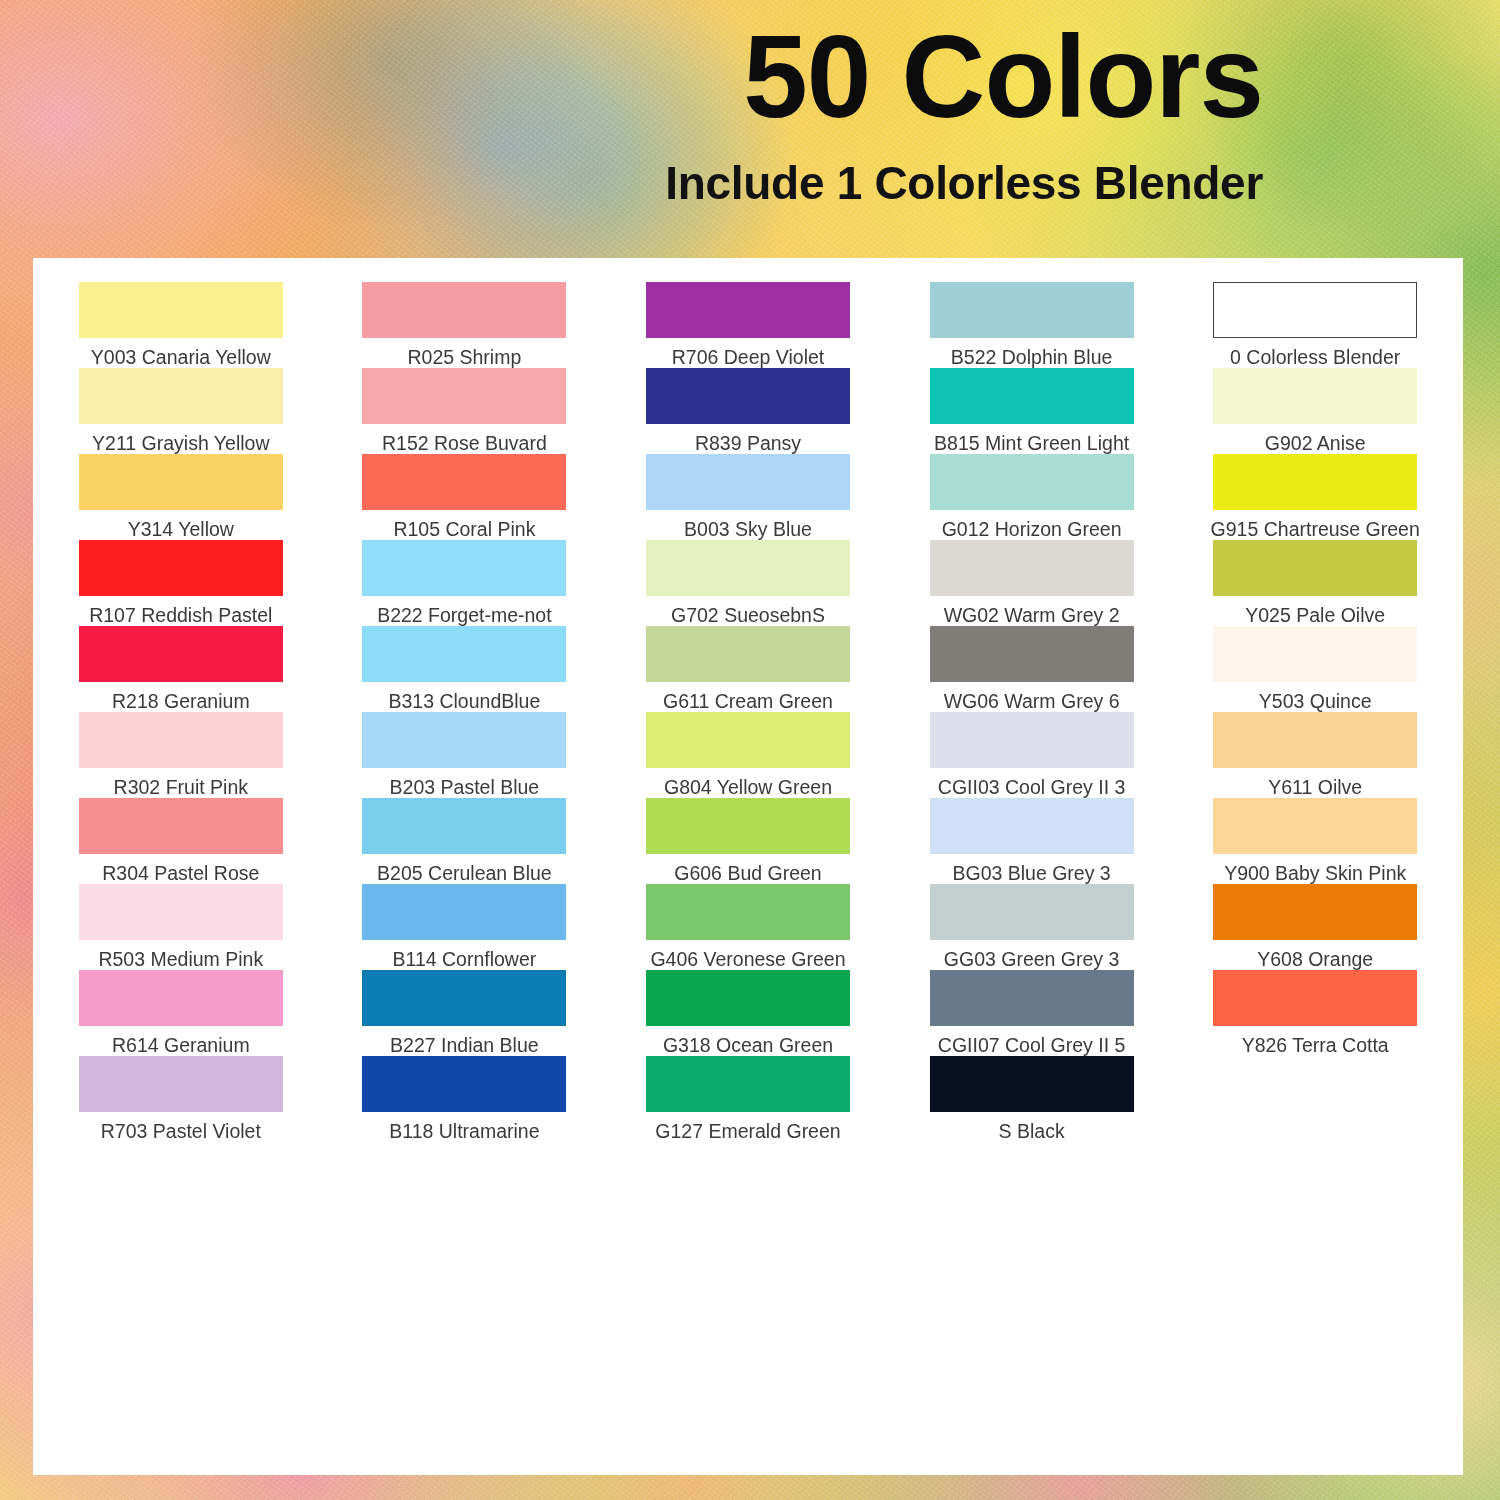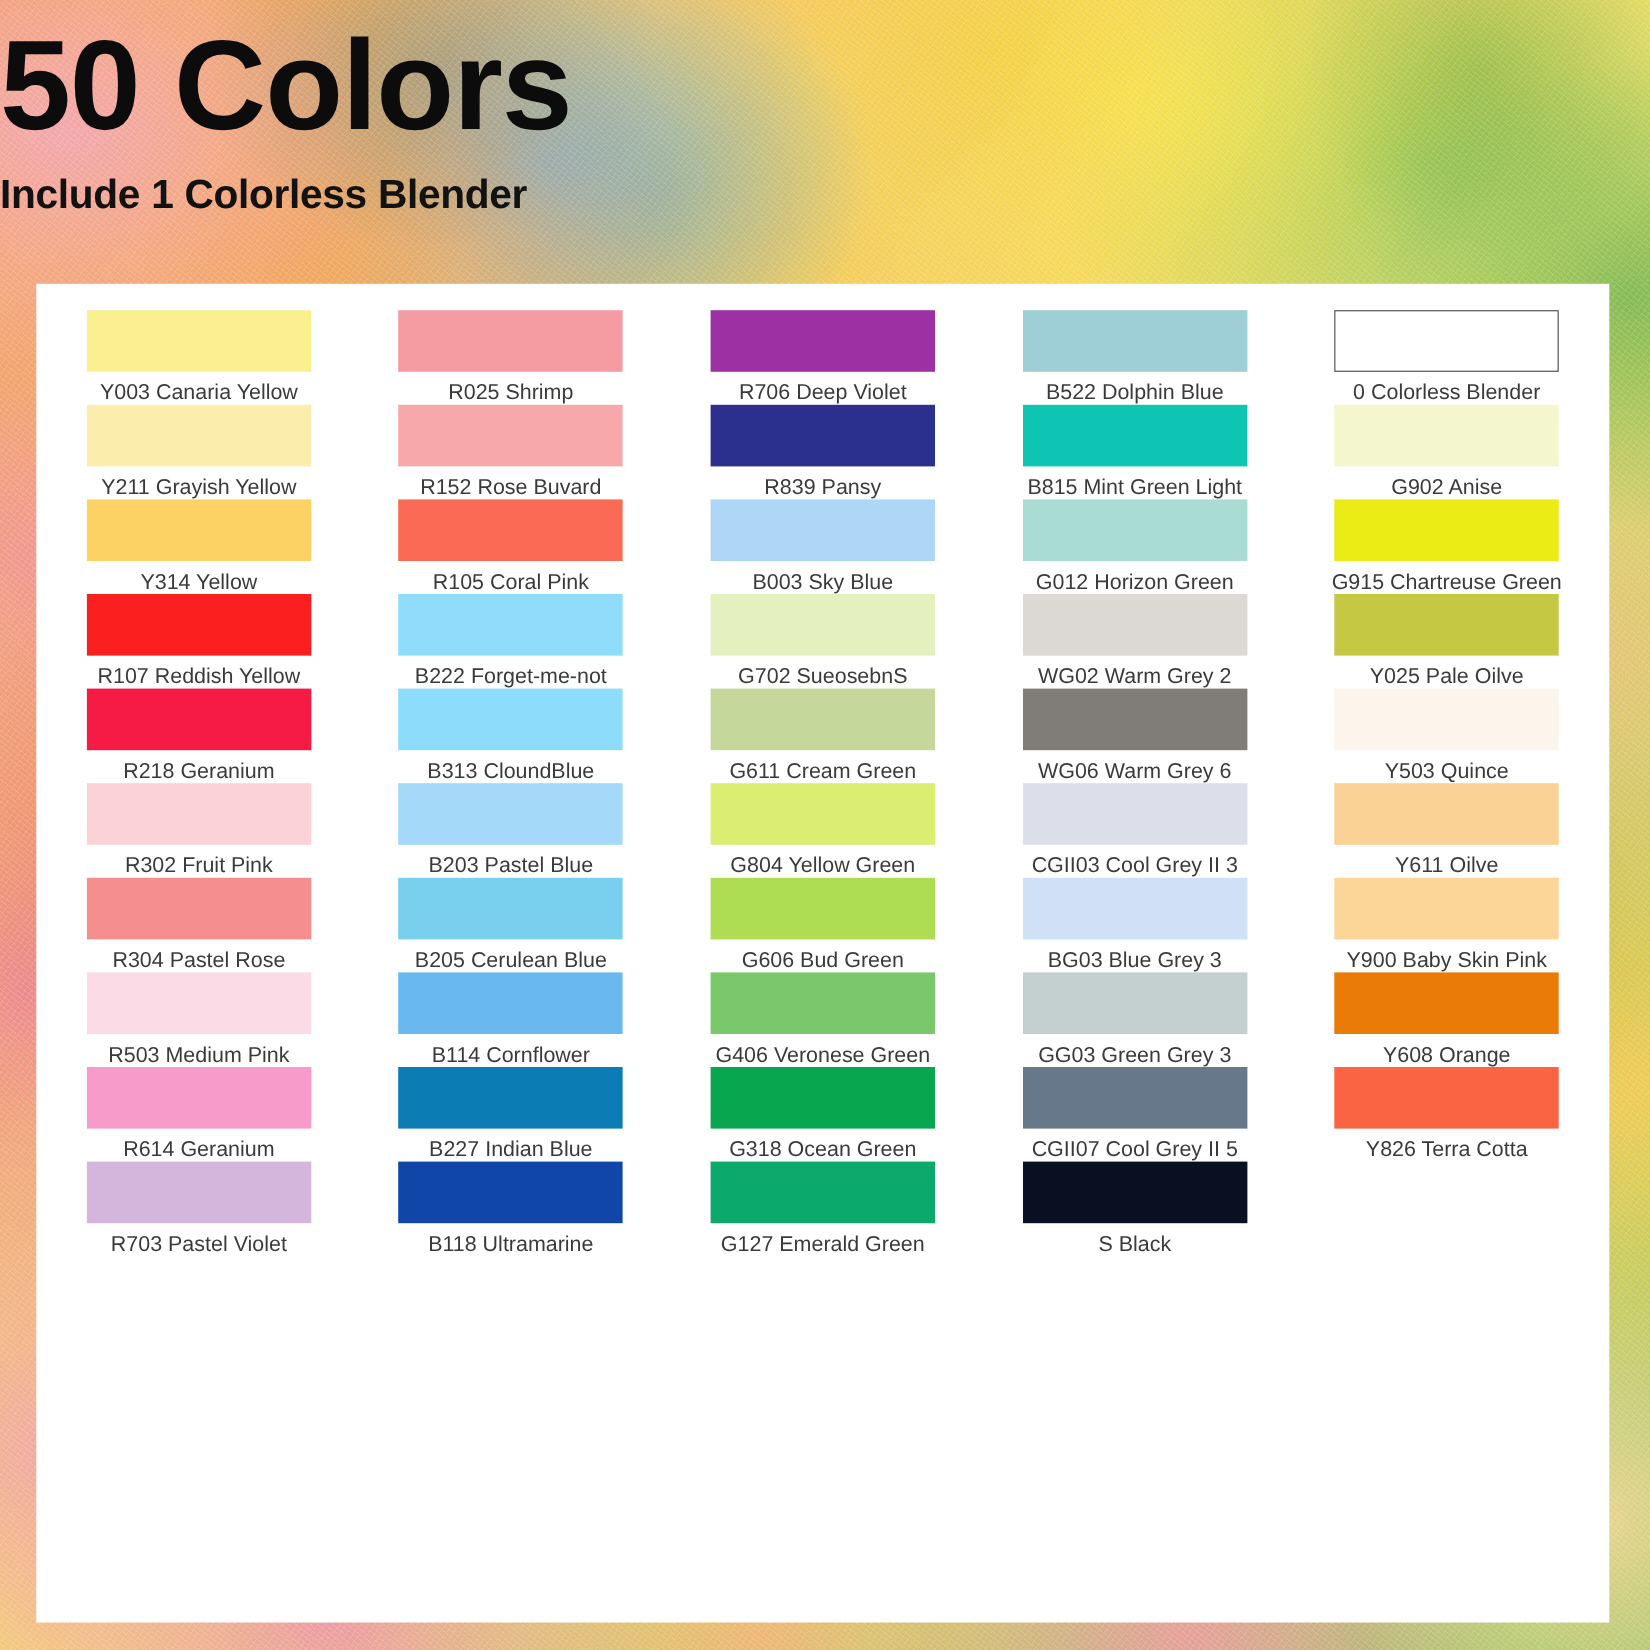--- a/index.html
+++ b/index.html
@@ -63,36 +63,36 @@
     opacity: 0.22;
     background-image:
       repeating-linear-gradient(37deg, rgba(255,255,255,0.5) 0px, rgba(255,255,255,0.5) 1px, rgba(0,0,0,0.05) 1px, rgba(0,0,0,0.05) 2px, rgba(255,255,255,0) 2px, rgba(255,255,255,0) 4px),
       repeating-linear-gradient(-51deg, rgba(255,255,255,0.45) 0px, rgba(255,255,255,0.45) 1px, rgba(0,0,0,0.04) 1px, rgba(0,0,0,0.04) 2px, rgba(255,255,255,0) 2px, rgba(255,255,255,0) 5px),
       repeating-radial-gradient(circle at 30% 40%, rgba(0,0,0,0.05) 0px, rgba(0,0,0,0.05) 1px, rgba(255,255,255,0) 1px, rgba(255,255,255,0) 3px);
   }
 
   
   #headline {
     position: absolute;
-    left: 0;
+    left: 11px;
     top: 18px;
     width: 1252px;
-    text-align: left;
+    text-align: right;
     z-index: 5;
   }
   #title {
     font-size: 116px;
     font-weight: bold;
     line-height: 1.02;
     color: #0c0c0c;
     letter-spacing: -1px;
     margin: 0;
   }
   #subtitle {
-    font-size: 37px;
+    font-size: 46px;
     font-weight: bold;
     color: #121212;
     margin: 20px 0 0 0;
     letter-spacing: -0.3px;
   }
 
   
   #card {
     position: absolute;
     left: 33px;
@@ -209,21 +209,21 @@
         <div class="cell">
           <div class="swatch" style="background-color: rgb(169, 221, 211);"></div>
           <div class="caption">G012 Horizon Green</div>
         </div>
         <div class="cell">
           <div class="swatch" style="background-color: rgb(235, 236, 22);"></div>
           <div class="caption">G915 Chartreuse Green</div>
         </div>
         <div class="cell">
           <div class="swatch" style="background-color: rgb(251, 31, 31);"></div>
-          <div class="caption">R107 Reddish Yellow</div>
+          <div class="caption">R107 Reddish Pastel</div>
         </div>
         <div class="cell">
           <div class="swatch" style="background-color: rgb(143, 220, 251);"></div>
           <div class="caption">B222 Forget-me-not</div>
         </div>
         <div class="cell">
           <div class="swatch" style="background-color: rgb(228, 240, 189);"></div>
           <div class="caption">G702 SueosebnS</div>
         </div>
         <div class="cell">

